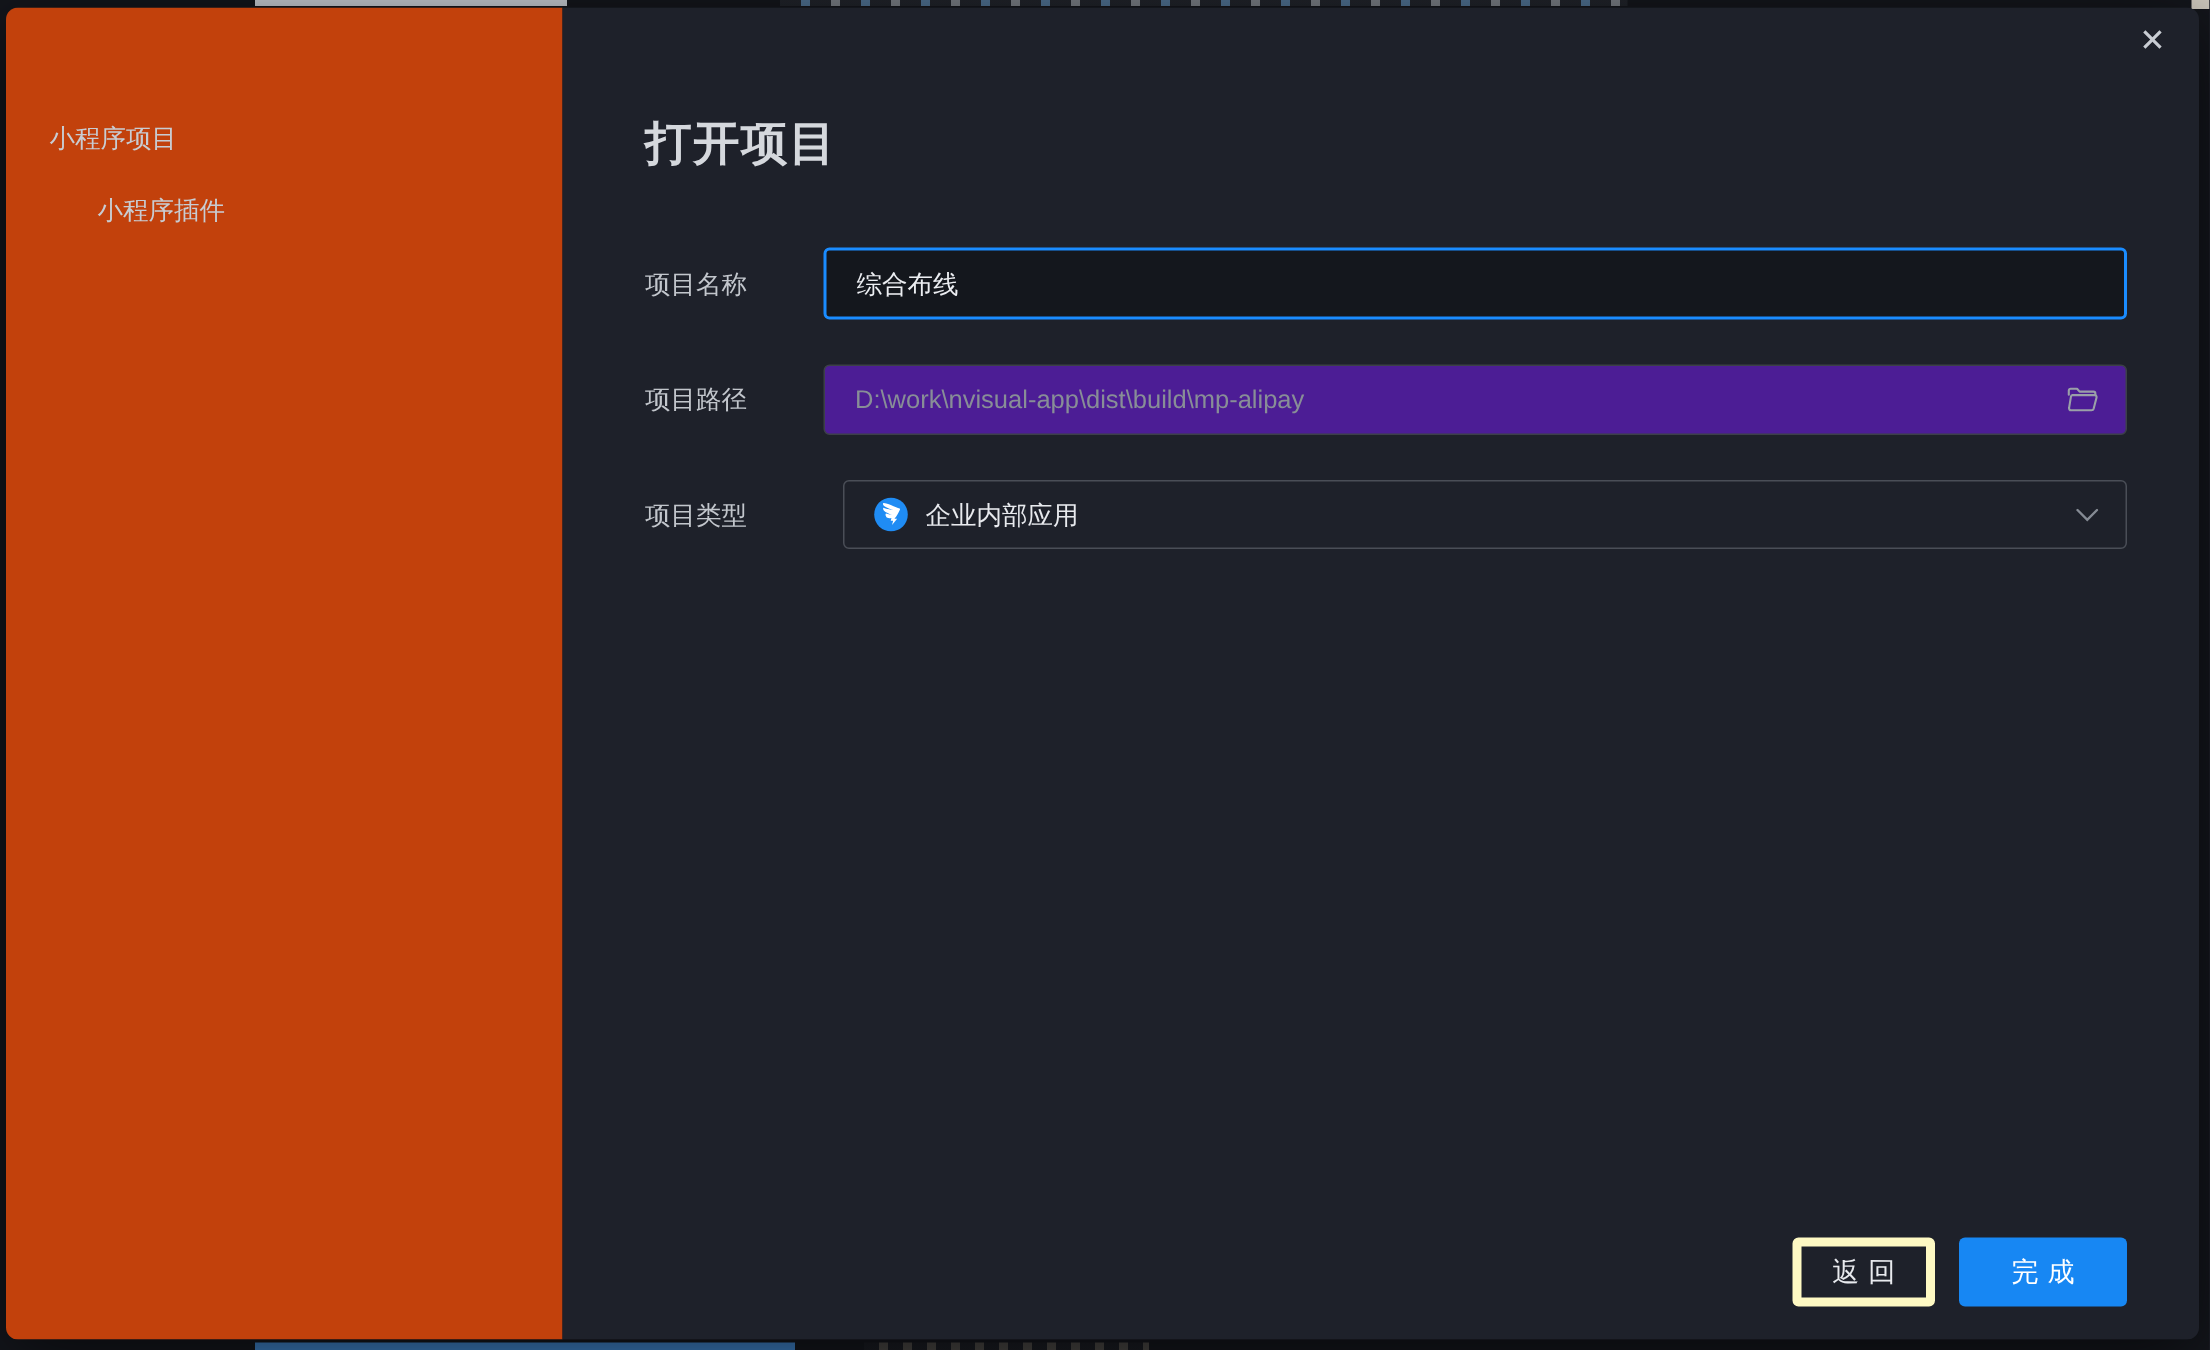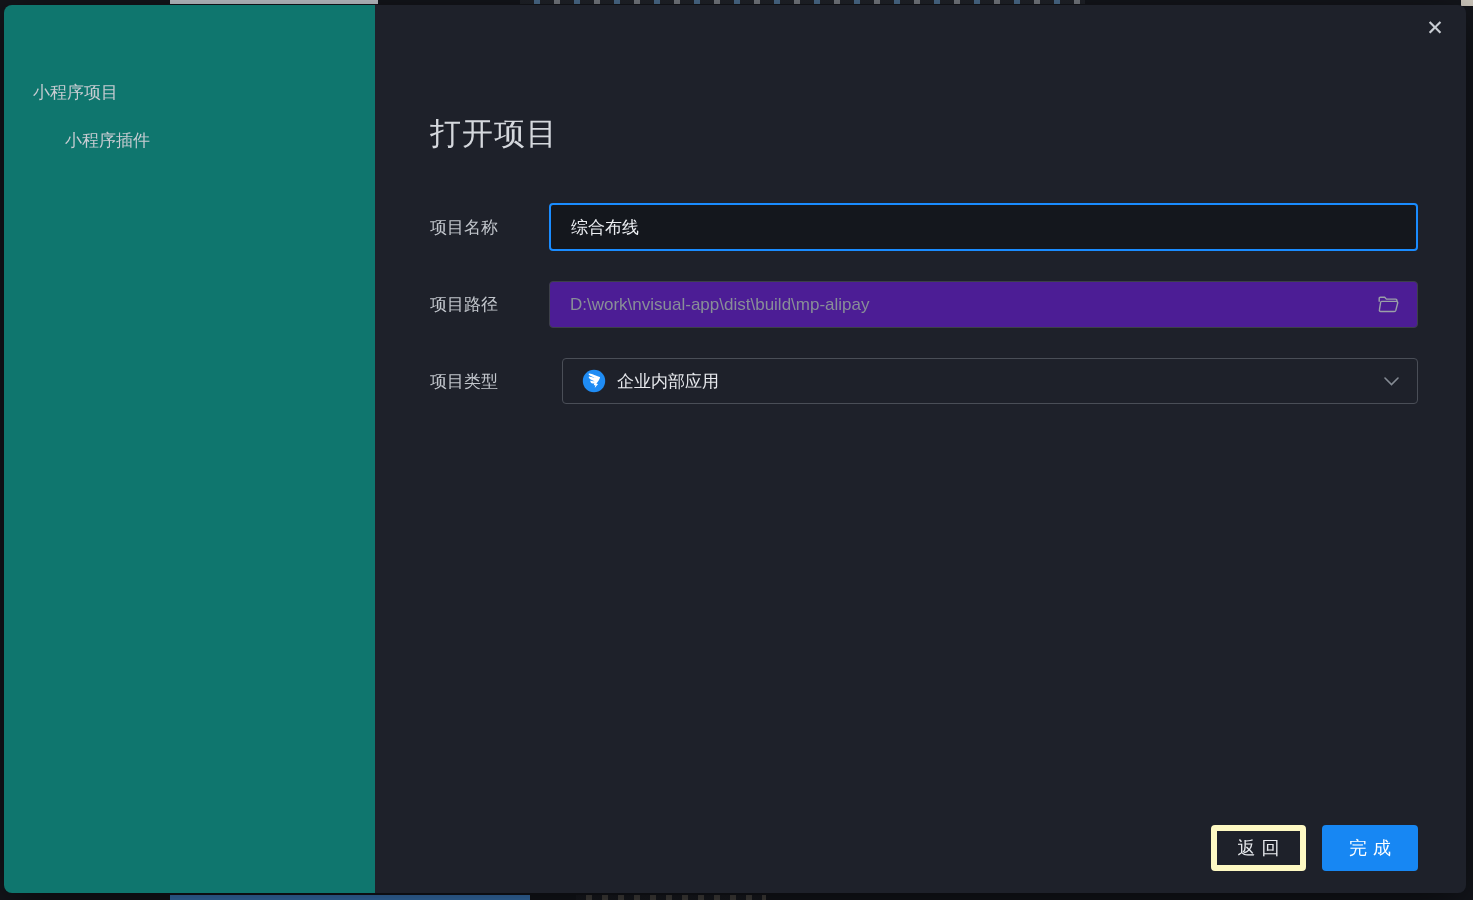--- a/index.html
+++ b/index.html
@@ -21,43 +21,43 @@
   .frag-bot-text   { bottom:0; left:576px; width:190px; height:5px;
                      background:repeating-linear-gradient(90deg,#1b1d23 0 10px,#55514c 10px 16px); opacity:.8; }
 
   .dialog {
     position:absolute; left:4px; top:5px; width:1462px; height:888px;
     border-radius:8px; overflow:hidden; display:flex;
     box-shadow:0 10px 50px rgba(0,0,0,.6);
   }
 
   
-  .sidebar { width:371px; flex:none; background:#0f766e; padding-top:64px; }
+  .sidebar { width:371px; flex:none; background:#c2410c; padding-top:64px; }
   .side-header {
     height:48px; line-height:48px; padding-left:29px;
     font-size:17px; color:#c8ccd2;
   }
   .side-item {
     height:48px; line-height:48px; padding-left:61px;
     font-size:17px; color:#c8ccd2; cursor:pointer; user-select:none;
   }
   .side-item.selected { background:#1890ff; color:#ffffff; }
 
   
   .main { flex:1; background:#1e212a; position:relative; padding:0 48px 0 55px; }
 
   .close-btn {
     position:absolute; top:6px; right:14px; width:34px; height:34px;
     line-height:34px; text-align:center; font-size:21px; color:#c9cdd3;
     cursor:pointer; user-select:none;
   }
 
   .page-title {
-    margin-top:108px; font-size:31px; line-height:42px;
-    font-weight:400; color:#d5d8dd; letter-spacing:1px;
+    margin-top:70px; font-size:31px; line-height:42px;
+    font-weight:700; color:#d5d8dd; letter-spacing:1px;
   }
 
   .form { margin-top:48px; }
   .form-row { display:flex; align-items:center; margin-bottom:30px; }
   .row-label { width:119px; flex:none; font-size:17px; color:#c2c6cc; }
 
   .field {
     flex:1; height:48px; border-radius:4px; display:flex; align-items:center;
   }
   .field input {
@@ -81,21 +81,21 @@
   .chevron { flex:none; display:flex; align-items:center; }
 
   
   .footer { position:absolute; right:48px; bottom:22px; display:flex; gap:16px; }
   .btn {
     height:46px; border-radius:4px; font-size:18px;
     display:flex; align-items:center; justify-content:center;
     letter-spacing:6px; padding-left:6px; cursor:pointer; user-select:none;
   }
   .btn-back { width:95px; background:transparent; border:6px solid #fef9c3; color:#e8eaee; }
-  .btn-finish { width:96px; background:#1787f3; border:none; color:#ffffff; }
+  .btn-finish { width:112px; background:#1787f3; border:none; color:#ffffff; }
 </style>
 </head>
 <body>
 
 <div class="edge-frag frag-top-gray"></div>
 <div class="edge-frag frag-top-text"></div>
 <div class="edge-frag frag-top-right"></div>
 <div class="edge-frag frag-bot-blue"></div>
 <div class="edge-frag frag-bot-text"></div>
 

